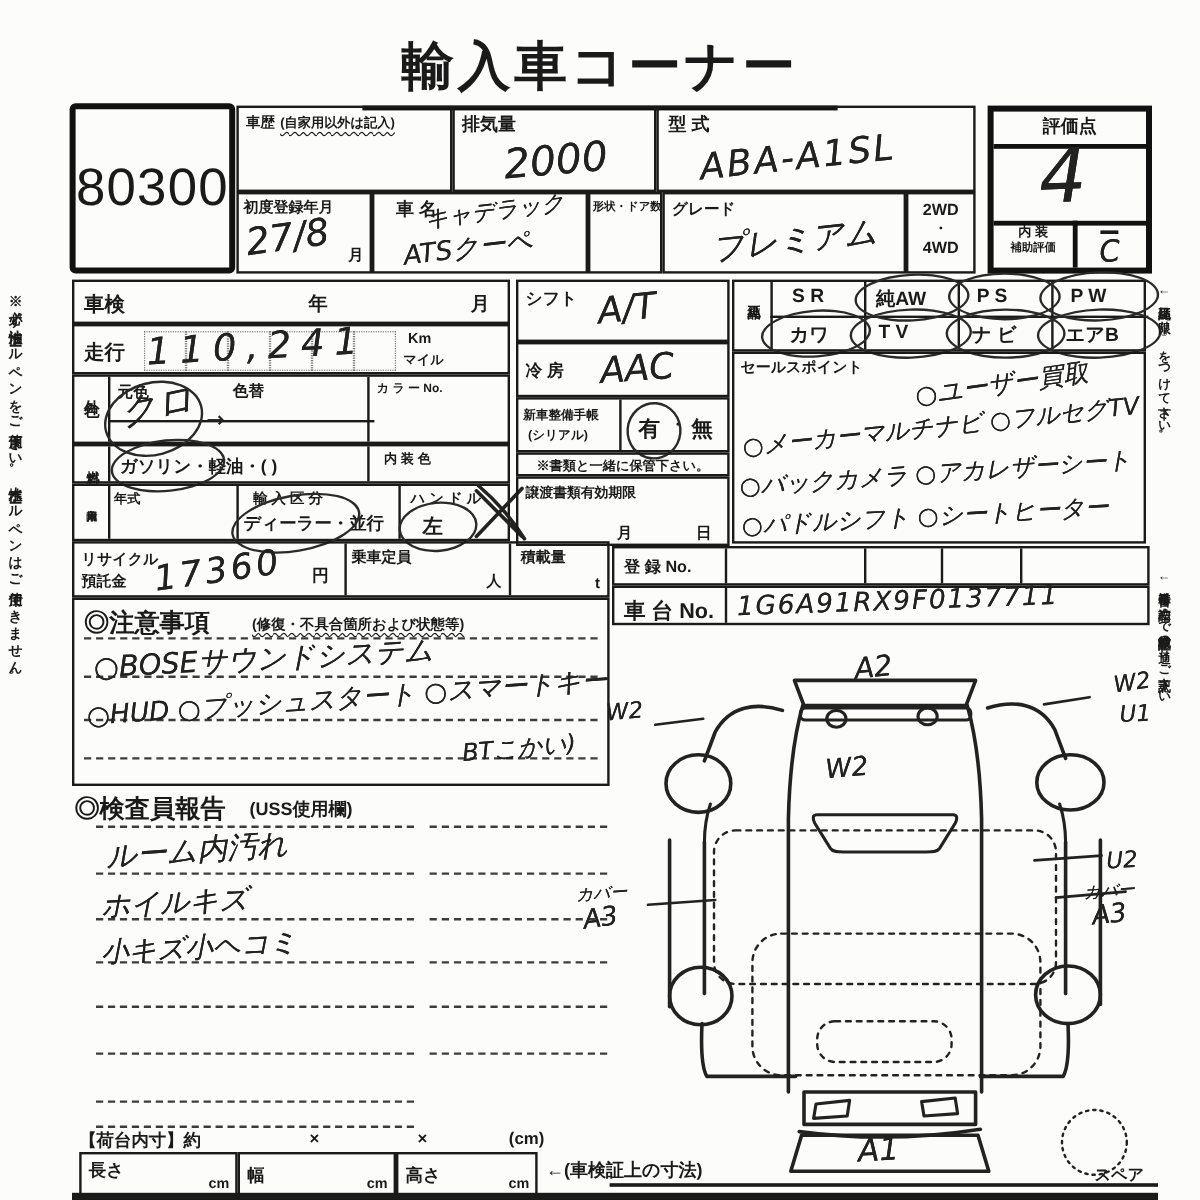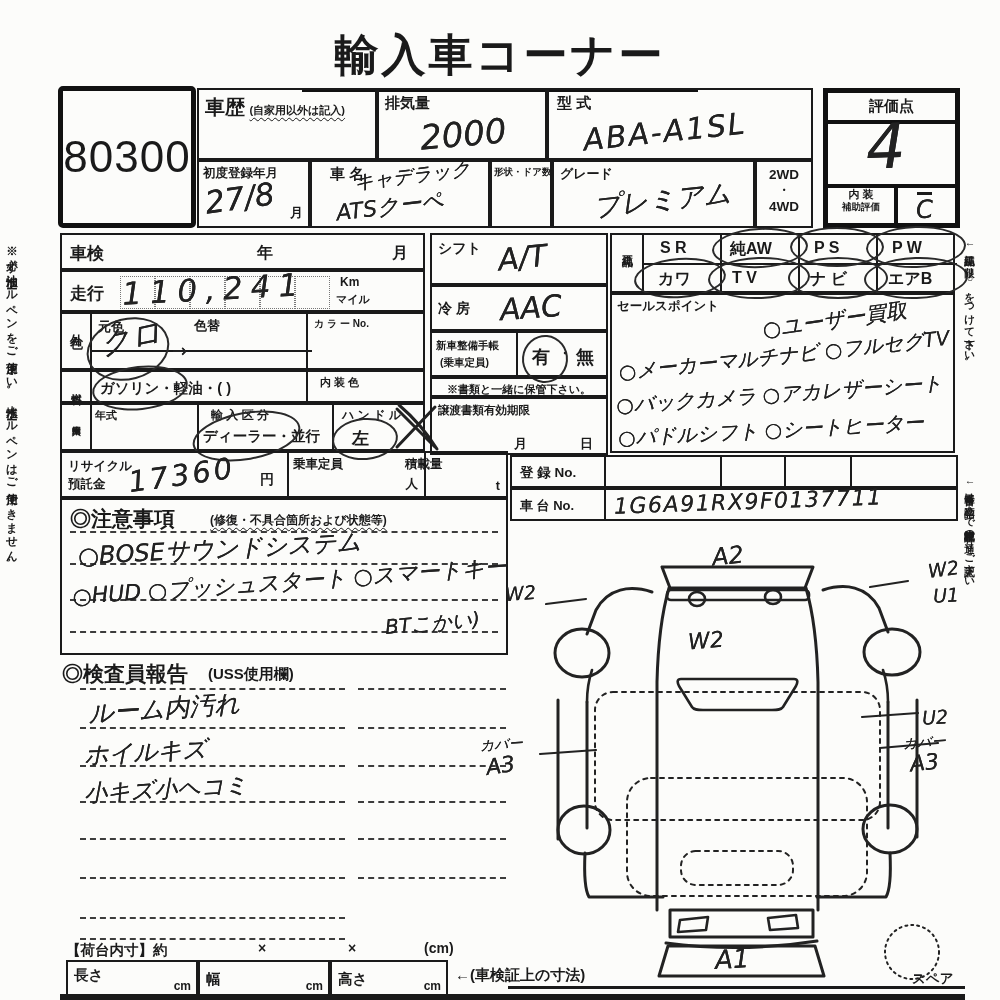--- a/index.html
+++ b/index.html
@@ -24,21 +24,21 @@
 
 <div id="sheet">
 
   <div class="t lb" style="left:302px;top:26px;width:396px;text-align:center;font-size:44px;letter-spacing:3px;border-bottom:4px solid #111;padding-bottom:3px;">輸入車コーナー</div>
 
   <div class="bthick" style="left:58px;top:86px;width:138px;height:142px;border-radius:5px;display:flex;align-items:center;justify-content:center;">
     <span class="t" style="position:static;font-size:44px;letter-spacing:1px;">80300</span>
   </div>
 
   <div class="b" style="left:197px;top:88px;width:180px;height:72px;">
-    <span class="t lb" style="position:static;font-size:20px;margin:4px 0 0 6px;display:inline-block;">車歴</span>
+    <span class="t lb" style="position:static;font-size:12px;margin:4px 0 0 6px;display:inline-block;">車歴</span>
     <span class="t wavy" style="position:static;font-size:11px;font-weight:bold;">(自家用以外は記入)</span>
   </div>
   <div class="b" style="left:377px;top:88px;width:170px;height:72px;">
     <span class="t lb" style="left:6px;top:4px;font-size:15px;">排気量</span>
   </div>
   <div class="hw" style="left:420px;top:114px;font-size:34px;transform:rotate(-5deg);">2000</div>
   <div class="b" style="left:547px;top:88px;width:266px;height:72px;">
     <span class="t lb" style="left:8px;top:4px;font-size:15px;">型 式</span>
   </div>
   <div class="hw" style="left:583px;top:114px;font-size:30px;letter-spacing:2px;transform:rotate(-6deg);">ABA-A1SL</div>
@@ -147,21 +147,21 @@
   </svg>
 
   <div class="b" style="left:60px;top:451px;width:448px;height:47px;">
     <span class="t lb" style="left:6px;top:5px;font-size:12.5px;">リサイクル</span>
     <span class="t lb" style="left:6px;top:23px;font-size:12.5px;">預託金</span>
     <span class="t lb" style="left:198px;top:18px;font-size:14px;">円</span>
     <div style="position:absolute;left:225px;top:0;width:135px;height:100%;border-left:2.5px solid #1a1a1a;border-right:2.5px solid #1a1a1a;">
       <span class="t lb" style="left:4px;top:3px;font-size:12.5px;">乗車定員</span>
       <span class="t lb" style="right:6px;bottom:3px;font-size:12.5px;">人</span>
     </div>
-    <div style="position:absolute;left:339px;top:0;right:0;height:100%;">
+    <div style="position:absolute;left:368px;top:0;right:0;height:100%;">
       <span class="t lb" style="left:4px;top:3px;font-size:12.5px;">積載量</span>
       <span class="t lb" style="right:6px;bottom:3px;font-size:12.5px;">t</span>
     </div>
   </div>
   <div class="hw" style="left:128px;top:458px;font-size:29px;letter-spacing:3px;transform:rotate(-8deg);">17360</div>
 
   <div class="b" style="left:60px;top:498px;width:448px;height:157px;">
     <span class="t lb" style="left:8px;top:5px;font-size:21px;">◎注意事項</span>
     <span class="t lb wavy" style="left:148px;top:12px;font-size:12px;">(修復・不具合箇所および状態等)</span>
   </div>
@@ -197,21 +197,21 @@
     <span class="t lb" style="left:6px;top:5px;font-size:14px;">シフト</span>
   </div>
   <div class="hw" style="left:498px;top:240px;font-size:30px;transform:rotate(-6deg);">A/T</div>
   <div class="b" style="left:430px;top:285px;width:178px;height:46px;">
     <span class="t lb" style="left:6px;top:13px;font-size:14px;">冷 房</span>
   </div>
   <div class="hw" style="left:500px;top:290px;font-size:30px;transform:rotate(-4deg);">AAC</div>
   <div class="b" style="left:430px;top:331px;width:178px;height:46px;">
     <div style="position:absolute;left:0;top:0;width:84px;height:100%;border-right:2.5px solid #1a1a1a;">
       <span class="t lb" style="left:4px;top:6px;font-size:10.5px;">新車整備手帳</span>
-      <span class="t lb" style="left:8px;top:23px;font-size:10.5px;">(乗車定員)</span>
+      <span class="t lb" style="left:8px;top:23px;font-size:10.5px;">(シリアル)</span>
     </div>
     <span class="t lb" style="left:100px;top:12px;font-size:18px;">有</span>
     <span class="t lb" style="left:126px;top:12px;font-size:14px;">・</span>
     <span class="t lb" style="left:144px;top:12px;font-size:18px;">無</span>
   </div>
   <div class="ov" style="left:522px;top:335px;width:42px;height:44px;transform:rotate(5deg);"></div>
   <div class="b" style="left:430px;top:377px;width:178px;height:20px;text-align:center;">
     <span class="t lb" style="position:static;font-size:11px;line-height:16px;">※書類と一緒に保管下さい。</span>
   </div>
   <div class="b" style="left:430px;top:397px;width:178px;height:58px;">
@@ -256,21 +256,21 @@
   <div class="b" style="left:510px;top:455px;width:448px;height:33px;">
     <div style="position:absolute;left:0;top:0;width:92px;height:100%;border-right:2.5px solid #1a1a1a;">
       <span class="t lb" style="left:8px;top:7px;font-size:13.5px;">登 録 No.</span>
     </div>
     <div class="ln" style="left:208px;top:0;width:2px;height:100%;"></div>
     <div class="ln" style="left:272px;top:0;width:2px;height:100%;"></div>
     <div class="ln" style="left:338px;top:0;width:2px;height:100%;"></div>
   </div>
   <div class="b" style="left:510px;top:488px;width:448px;height:33px;">
     <div style="position:absolute;left:0;top:0;width:92px;height:100%;border-right:2.5px solid #1a1a1a;">
-      <span class="t lb" style="left:8px;top:7px;font-size:13px;">車 台 No.</span>
+      <span class="t lb" style="left:8px;top:7px;font-size:18px;">車 台 No.</span>
     </div>
   </div>
   <div class="hw" style="left:614px;top:489px;font-size:22px;letter-spacing:1.5px;transform:rotate(-2deg);">1G6A91RX9F0137711</div>
 
   <svg style="left:540px;top:552px;" width="425" height="448" viewBox="0 0 425 448" fill="none" stroke="#222" stroke-width="2.6" stroke-linecap="round" stroke-linejoin="round">
     <g>
       <path d="M122,15 L273,15 L265,36 L130,36 Z" stroke-width="3"></path>
       <rect x="127" y="38" width="142" height="10" rx="4"></rect>
       <ellipse cx="157" cy="47" rx="8" ry="7"></ellipse>
       <ellipse cx="233" cy="45" rx="8" ry="7"></ellipse>

